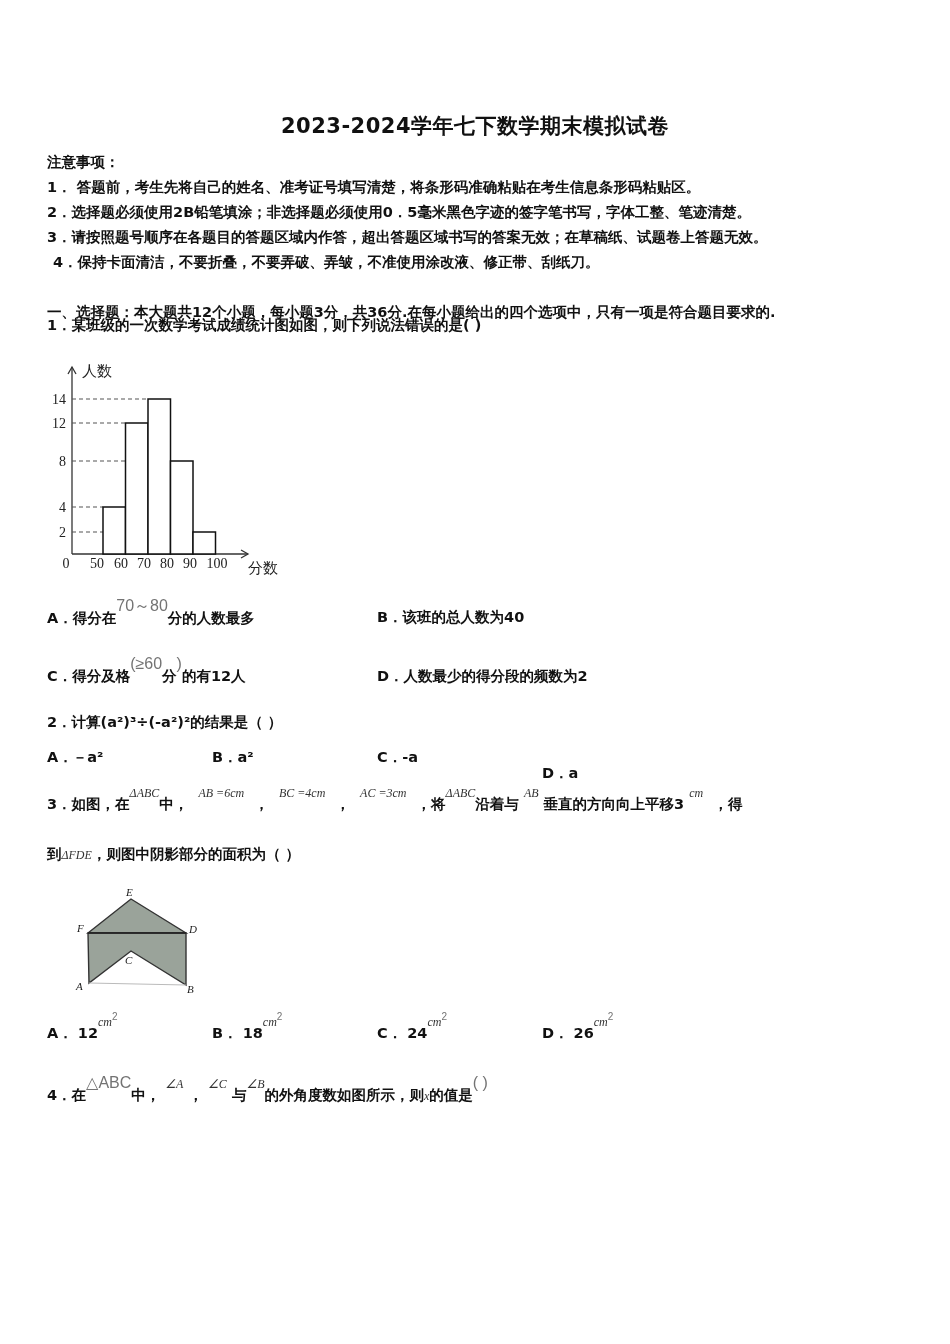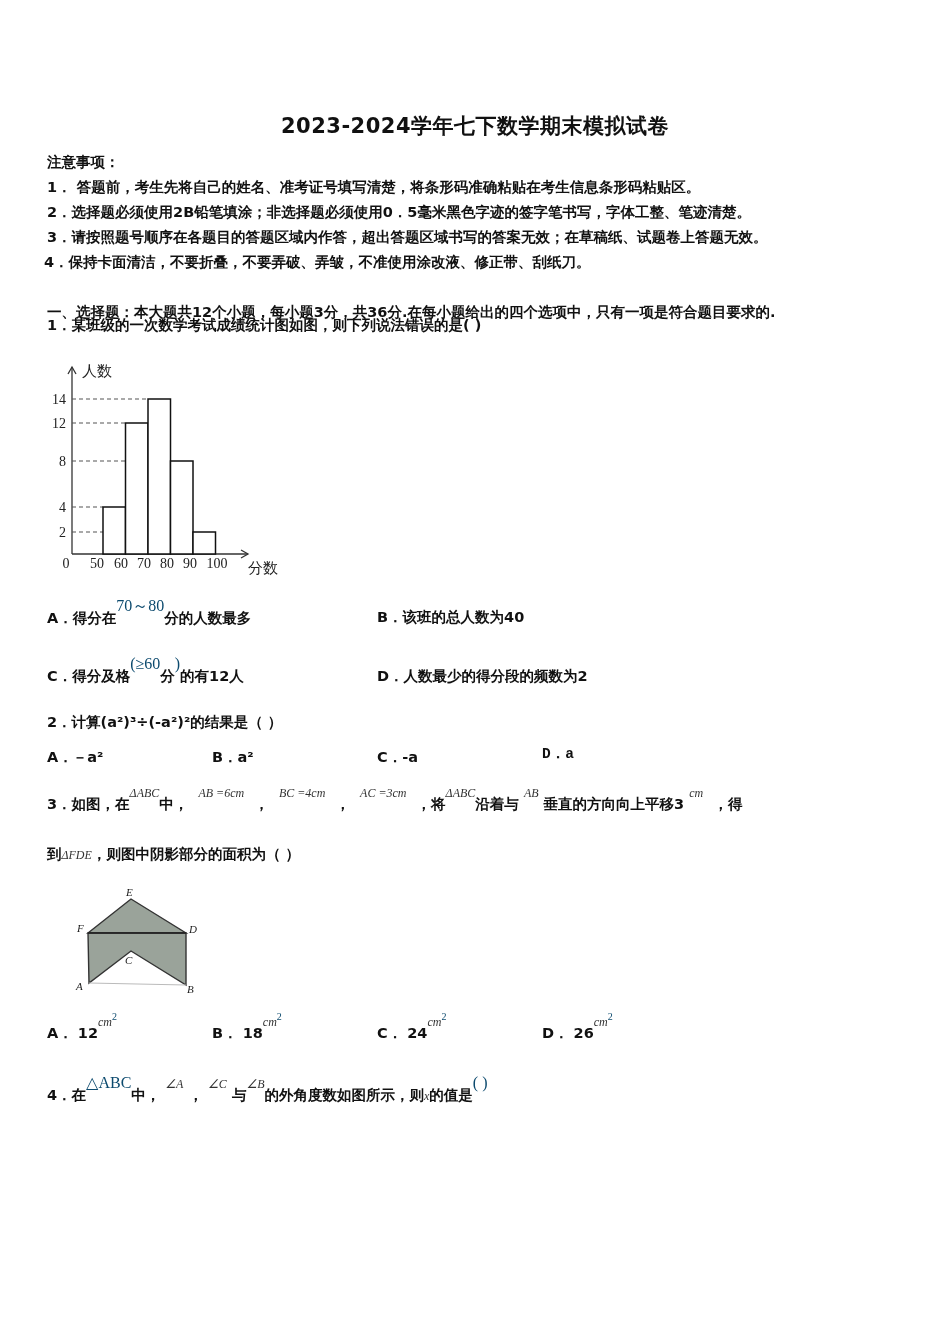--- a/index.html
+++ b/index.html
@@ -4,35 +4,35 @@
 <style>
   html, body { margin:0; padding:0; background:#ffffff; }
   body { width:950px; height:1344px; position:relative; overflow:hidden;
          font-family:"DejaVu Sans", sans-serif; color:#111; }
   .abs { position:absolute; white-space:nowrap; }
   .title { left:0; width:950px; top:112px; text-align:center; font-size:21px; font-weight:bold; letter-spacing:0.5px; }
   .note { font-size:14.5px; font-weight:bold; }
   .q { font-size:14.5px; font-weight:bold; }
   .opt { font-size:14.5px; font-weight:bold; }
   .math { font-family:"Liberation Serif", serif; font-style:italic; font-weight:normal; font-size:12px; color:#333; }
-  .mathup { font-family:Liberation Serif, serif; font-weight:normal; font-size:16px; color:#0c4a6e; }
+  .mathup { font-family:Liberation Sans, sans-serif; font-weight:normal; font-size:16px; color:#737373; }
   .sup { font-size:10px; vertical-align:super; }
   .lift { position:relative; top:-12px; }
   svg text { font-family:"Liberation Serif", serif; }
 </style>
 </head>
 <body>
 
 <div class="abs title">2023-2024学年七下数学期末模拟试卷</div>
 
 <div class="abs note" style="left:47px;top:153px;">注意事项：</div>
 <div class="abs note" style="left:47px;top:178px;">1．  答题前，考生先将自己的姓名、准考证号填写清楚，将条形码准确粘贴在考生信息条形码粘贴区。</div>
 <div class="abs note" style="left:47px;top:203px;">2．选择题必须使用2B铅笔填涂；非选择题必须使用0．5毫米黑色字迹的签字笔书写，字体工整、笔迹清楚。</div>
 <div class="abs note" style="left:47px;top:228px;">3．请按照题号顺序在各题目的答题区域内作答，超出答题区域书写的答案无效；在草稿纸、试题卷上答题无效。</div>
-<div class="abs note" style="left:44px;top:253px;">4．保持卡面清洁，不要折叠，不要弄破、弄皱，不准使用涂改液、修正带、刮纸刀。</div>
+<div class="abs note" style="left:53px;top:253px;">4．保持卡面清洁，不要折叠，不要弄破、弄皱，不准使用涂改液、修正带、刮纸刀。</div>
 
 <div class="abs q" style="left:47px;top:303px;">一、选择题：本大题共12个小题，每小题3分，共36分.在每小题给出的四个选项中，只有一项是符合题目要求的.</div>
 
 <div class="abs q" style="left:47px;top:316px;">1．某班级的一次数学考试成绩统计图如图，则下列说法错误的是(      )</div>
 
 <div class="abs" style="left:40px;top:355px;width:260px;height:230px;">
   <svg width="260" height="230" viewBox="0 0 260 230">
 
     <line x1="32" y1="199" x2="32" y2="12" stroke="#333" stroke-width="1.3"></line>
     <polyline points="28,19 32,12 36,19" fill="none" stroke="#333" stroke-width="1.3"></polyline>
@@ -83,21 +83,21 @@
 <div class="abs opt" style="left:377px;top:608px;">B．该班的总人数为40</div>
 <div class="abs opt" style="left:47px;top:667px;">
   <span>C．得分及格</span><span class="mathup lift">(≥60</span><span>分</span><span class="mathup lift">)</span><span>的有12人</span>
 </div>
 <div class="abs opt" style="left:377px;top:667px;">D．人数最少的得分段的频数为2</div>
 
 <div class="abs q" style="left:47px;top:713px;">2．计算(a²)³÷(-a²)²的结果是（     ）</div>
 <div class="abs opt" style="left:47px;top:748px;">A．－a²</div>
 <div class="abs opt" style="left:212px;top:748px;text-align:right;">B．a²</div>
 <div class="abs opt" style="left:377px;top:748px;">C．-a</div>
-<div class="abs opt" style="left:542px;top:744px;font-family:Liberation Mono, monospace;">D．a</div>
+<div class="abs opt" style="left:542px;top:764px;">D．a</div>
 
 <div class="abs q" style="left:47px;top:795px;">
   <span>3．如图，在</span><span class="math lift">ΔABC</span><span>中，</span>&nbsp;&nbsp;<span class="math lift">AB =6cm</span>&nbsp;&nbsp;<span>，</span>&nbsp;&nbsp;<span class="math lift">BC =4cm</span>&nbsp;&nbsp;<span>，</span>&nbsp;&nbsp;<span class="math lift">AC =3cm</span>&nbsp;&nbsp;<span>，将</span><span class="math lift">ΔABC</span><span>沿着与</span>&nbsp;<span class="math lift">AB</span>&nbsp;<span>垂直的方向向上平移3</span>&nbsp;<span class="math lift">cm</span>&nbsp;&nbsp;<span>，得</span>
 </div>
 <div class="abs q" style="left:47px;top:845px;">
   <span>到</span><span class="math">ΔFDE</span><span>，则图中阴影部分的面积为（    ）</span>
 </div>
 
 <div class="abs" style="left:70px;top:882px;width:140px;height:115px;">
   <svg width="140" height="115" viewBox="0 0 140 115">

